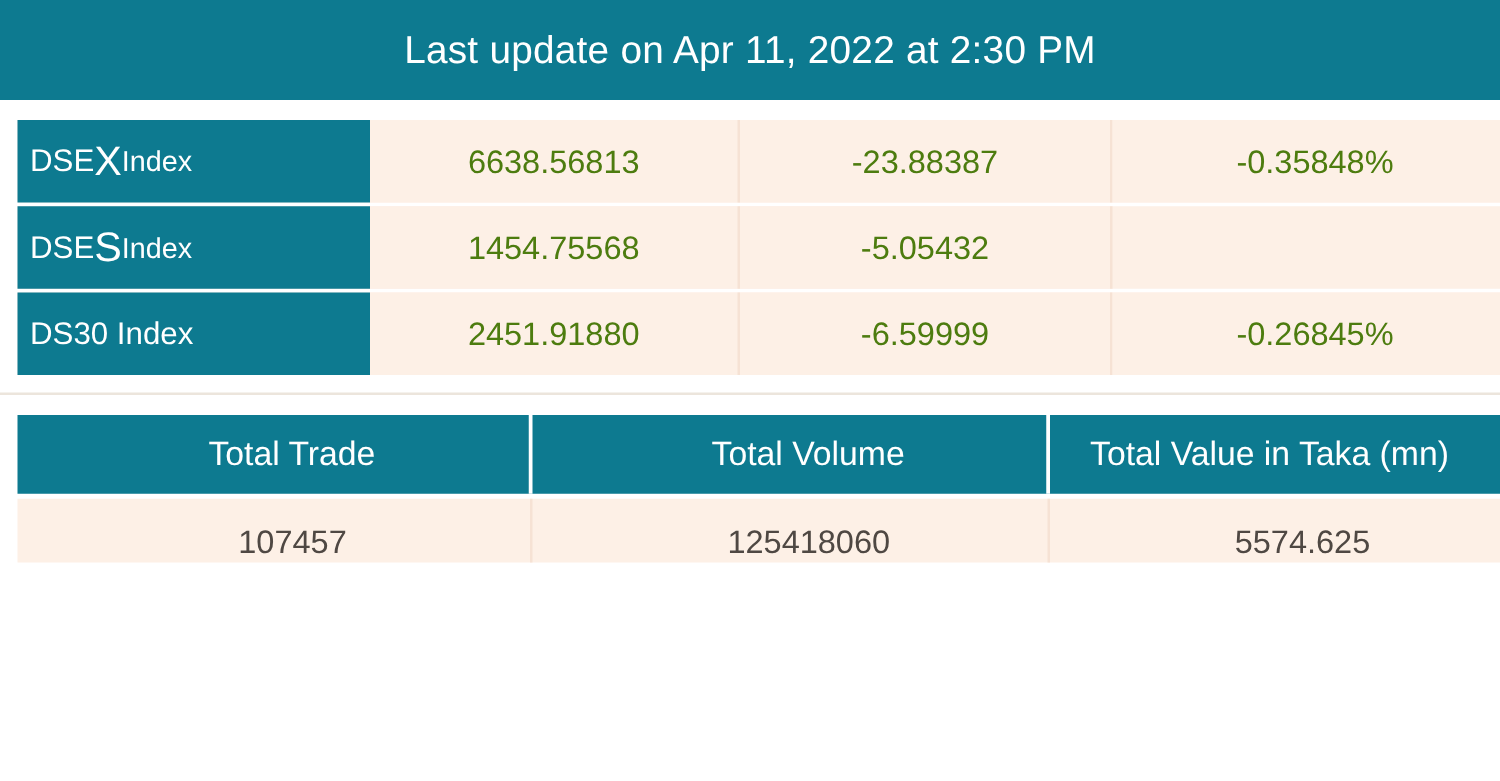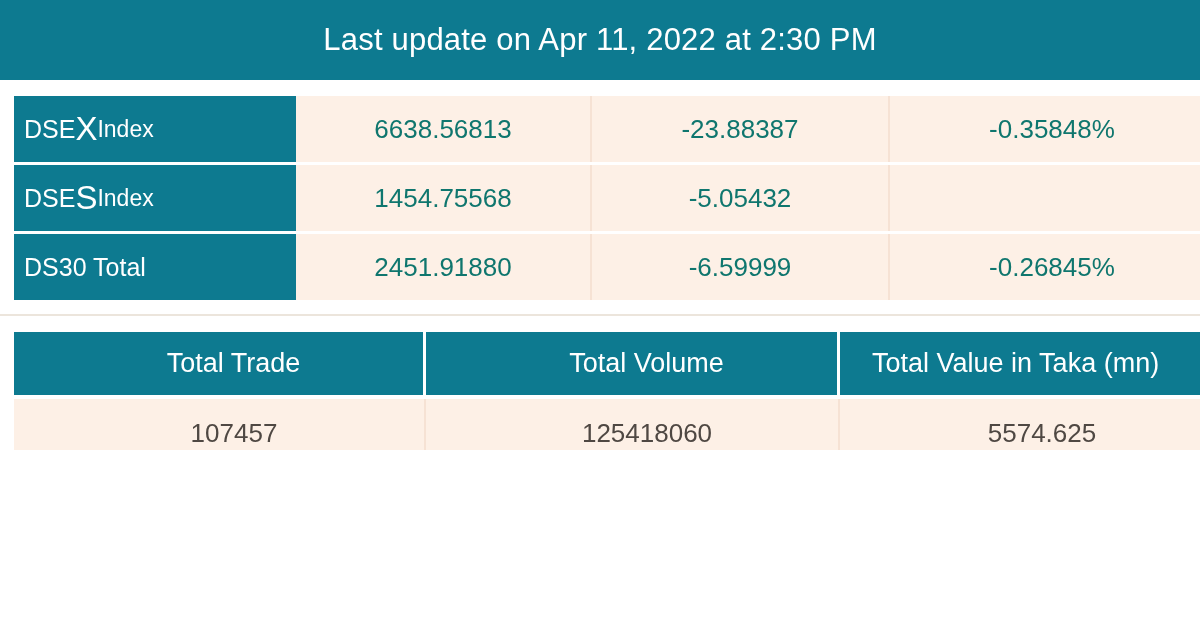--- a/index.html
+++ b/index.html
@@ -85,21 +85,21 @@
   }
   .idx-label .small {
     font-size: 23px;
   }
 
   .idx-cell {
     display: flex;
     align-items: center;
     justify-content: center;
     font-size: 26px;
-    color: #0f766e;
+    color: #4d7c0f;
     box-sizing: border-box;
     background: #fdf0e6;
     white-space: nowrap;
   }
   .idx-val   { width: 296px; flex: 0 0 296px; border-right: 2px solid #f6e2d4; }
   .idx-chg   { width: 298px; flex: 0 0 298px; border-right: 2px solid #f6e2d4; }
   .idx-pct   { flex: 1 1 auto; }
 
   
   #table-totals { top: 332px; }
@@ -196,21 +196,21 @@
         <span>DSE</span>
           <span class="big">S</span>
           <span class="small"> Index</span>
       </div>
       <div class="idx-cell idx-val">1454.75568</div>
       <div class="idx-cell idx-chg">-5.05432</div>
     </div>
 
     <div class="idx-row">
       <div class="idx-label">
-        <span>DS30 Total</span>
+        <span>DS30 Index</span>
           <span class="big"></span>
           <span class="small"></span>
       </div>
       <div class="idx-cell idx-val">2451.91880</div>
       <div class="idx-cell idx-chg">-6.59999</div>
       <div class="idx-cell idx-pct">-0.26845%</div>
     </div>
 
   </div>
 

